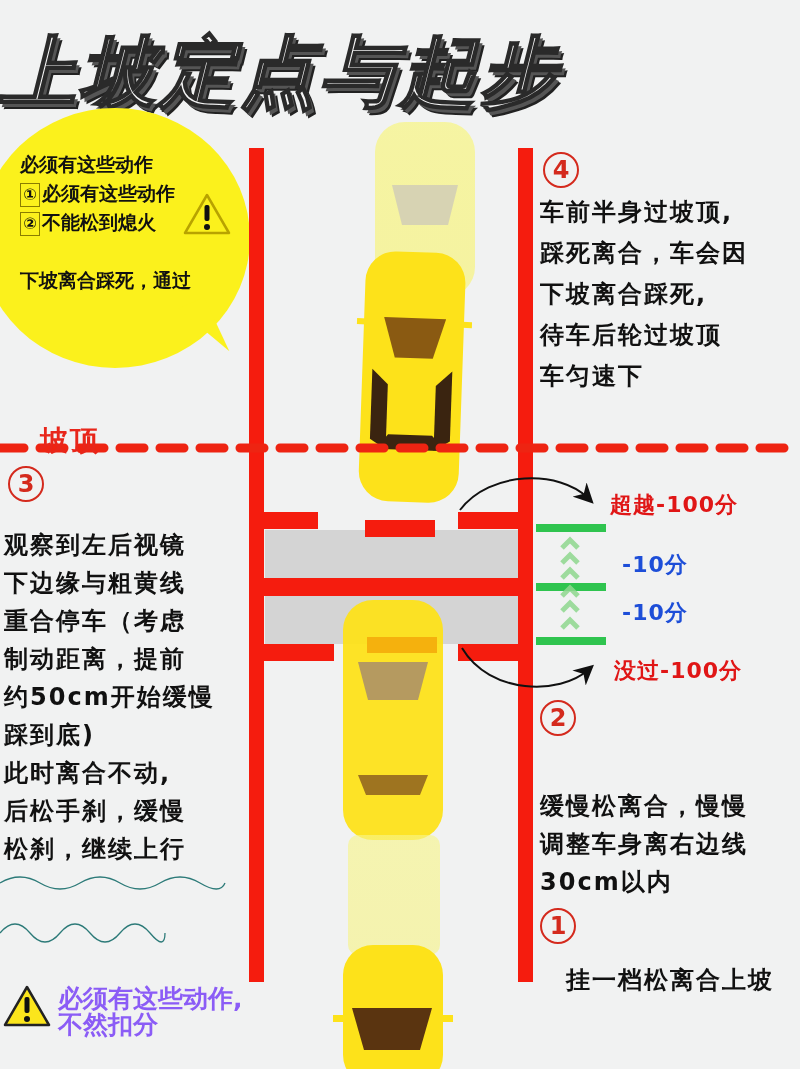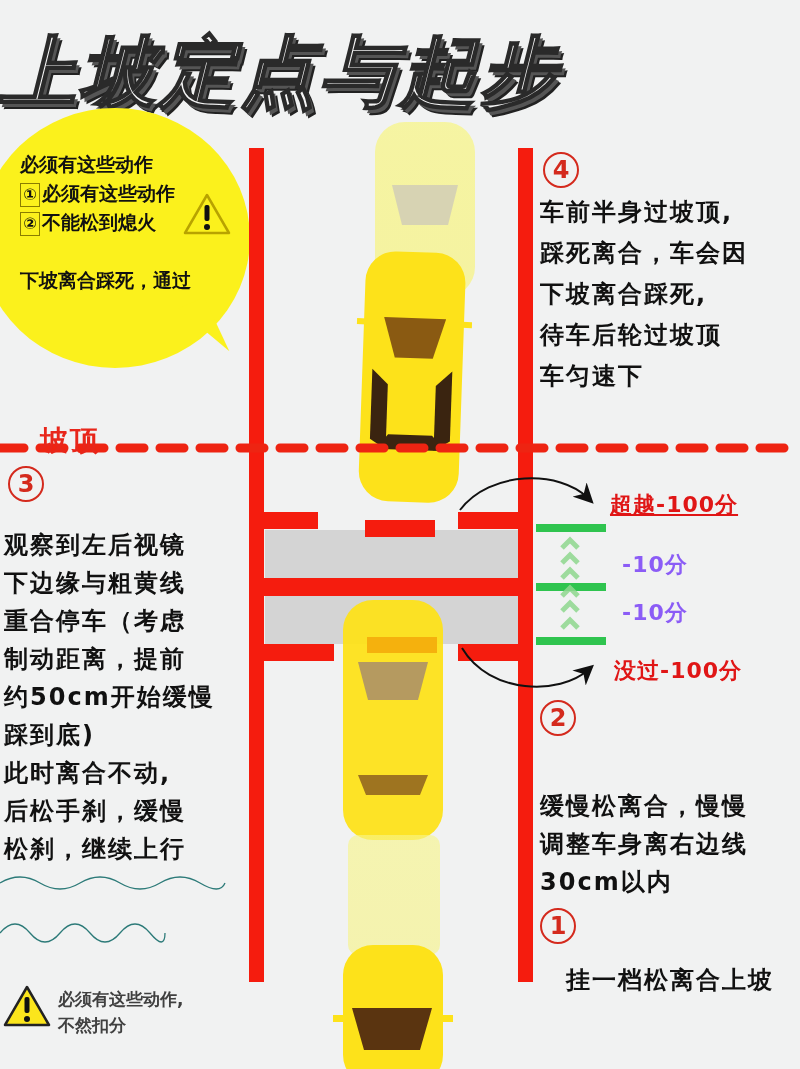--- a/index.html
+++ b/index.html
@@ -34,22 +34,22 @@
   .bubble-text .spacer { height: 29px; }
   .circ-box { display:inline-block; border:1px solid #8a7d00; width:18px; height:22px; line-height:22px; text-align:center; font-size:16px; margin-right:2px; vertical-align: middle;}
   .warn-small { left: 182px; top: 192px; }
   .label-poding { left: 40px; top: 390px; font-size: 28px; font-weight: bold; color: #e8261a; letter-spacing: 2px; margin-top: 32px; }
   .num-circle {
     width: 32px; height: 32px; border: 2px solid #d42a1d; border-radius: 50%;
     color: #d42a1d; font-size: 24px; font-weight: bold; text-align: center; line-height: 32px;
   }
   .body-text { font-size: 24px; line-height: 41px; font-weight: bold; letter-spacing: 2px; }
   .score-red { color: #e01616; font-size: 22px; font-weight: bold; letter-spacing: 1px; }
-  .score-black { color: #8b5cf6; font-size: 22px; font-weight: bold; letter-spacing: 1px; }
-  .warn-text { color: #404040; font-size: 17px; font-weight: bold; line-height: 26px; }
+  .score-black { color: #1d4ed8; font-size: 22px; font-weight: bold; letter-spacing: 1px; }
+  .warn-text { color: #8b5cf6; font-size: 25px; font-weight: bold; line-height: 26px; }
 </style>
 </head>
 <body>
 
 <div class="abs title">上坡定点与起步</div>
 
 <div class="abs bubble"></div>
 <div class="abs bubble-tail"></div>
 <div class="abs bubble-text">
   <div>必须有这些动作</div>
@@ -153,21 +153,21 @@
   <div>下边缘与粗黄线</div>
   <div>重合停车（考虑</div>
   <div>制动距离，提前</div>
   <div>约50cm开始缓慢</div>
   <div>踩到底)</div>
   <div>此时离合不动,</div>
   <div>后松手刹，缓慢</div>
   <div>松刹，继续上行</div>
 </div>
 
-<div class="abs score-red" style="left:610px;top:490px;text-decoration:underline;">超越-100分</div>
+<div class="abs score-red" style="left:610px;top:490px;">超越-100分</div>
 <div class="abs score-black" style="left:622px;top:550px;">-10分</div>
 <div class="abs score-black" style="left:622px;top:598px;">-10分</div>
 <div class="abs score-red" style="left:614px;top:656px;">没过-100分</div>
 
 <div class="abs num-circle" style="left:540px;top:700px;">2</div>
 <div class="abs body-text" style="left:540px;top:787px;width:260px;line-height:38px;">
   <div>缓慢松离合，慢慢</div>
   <div>调整车身离右边线</div>
   <div>30cm以内</div>
 </div>

